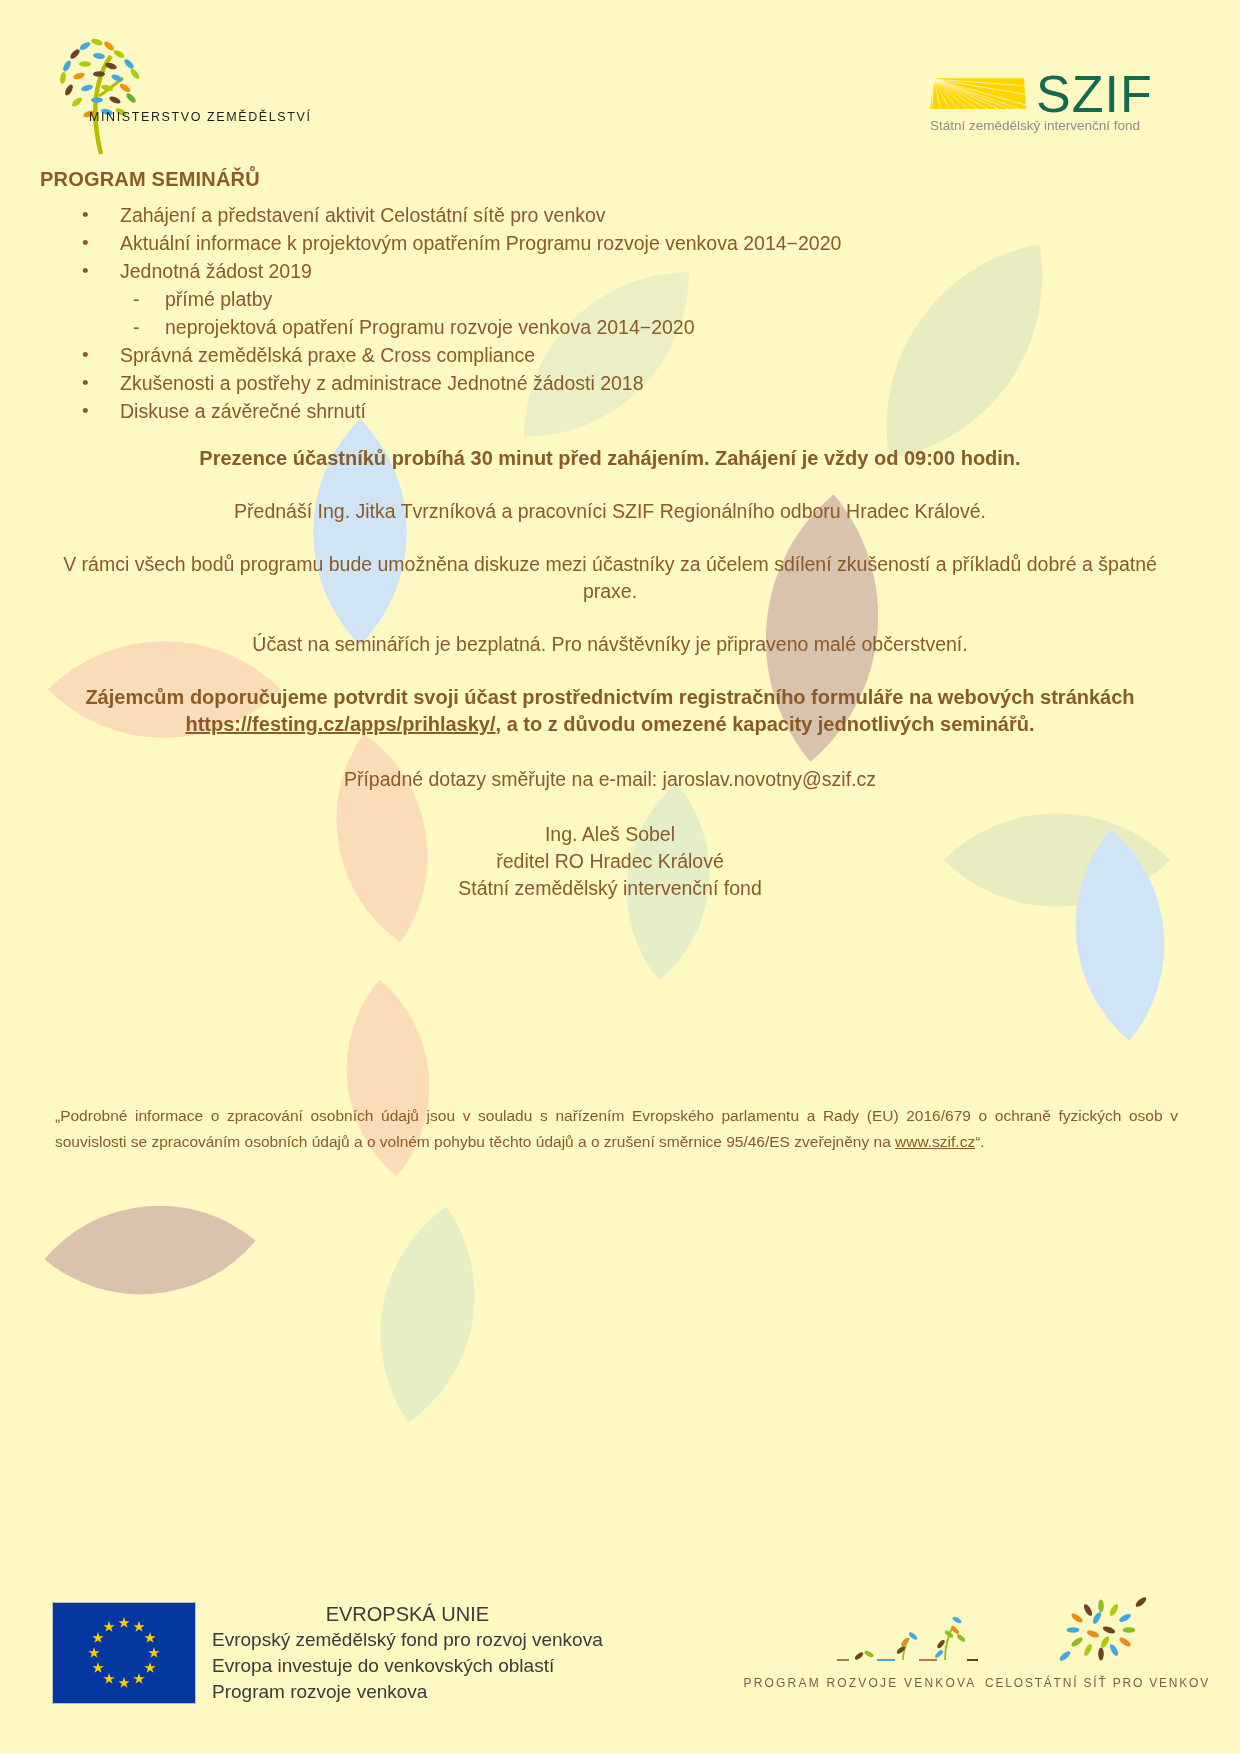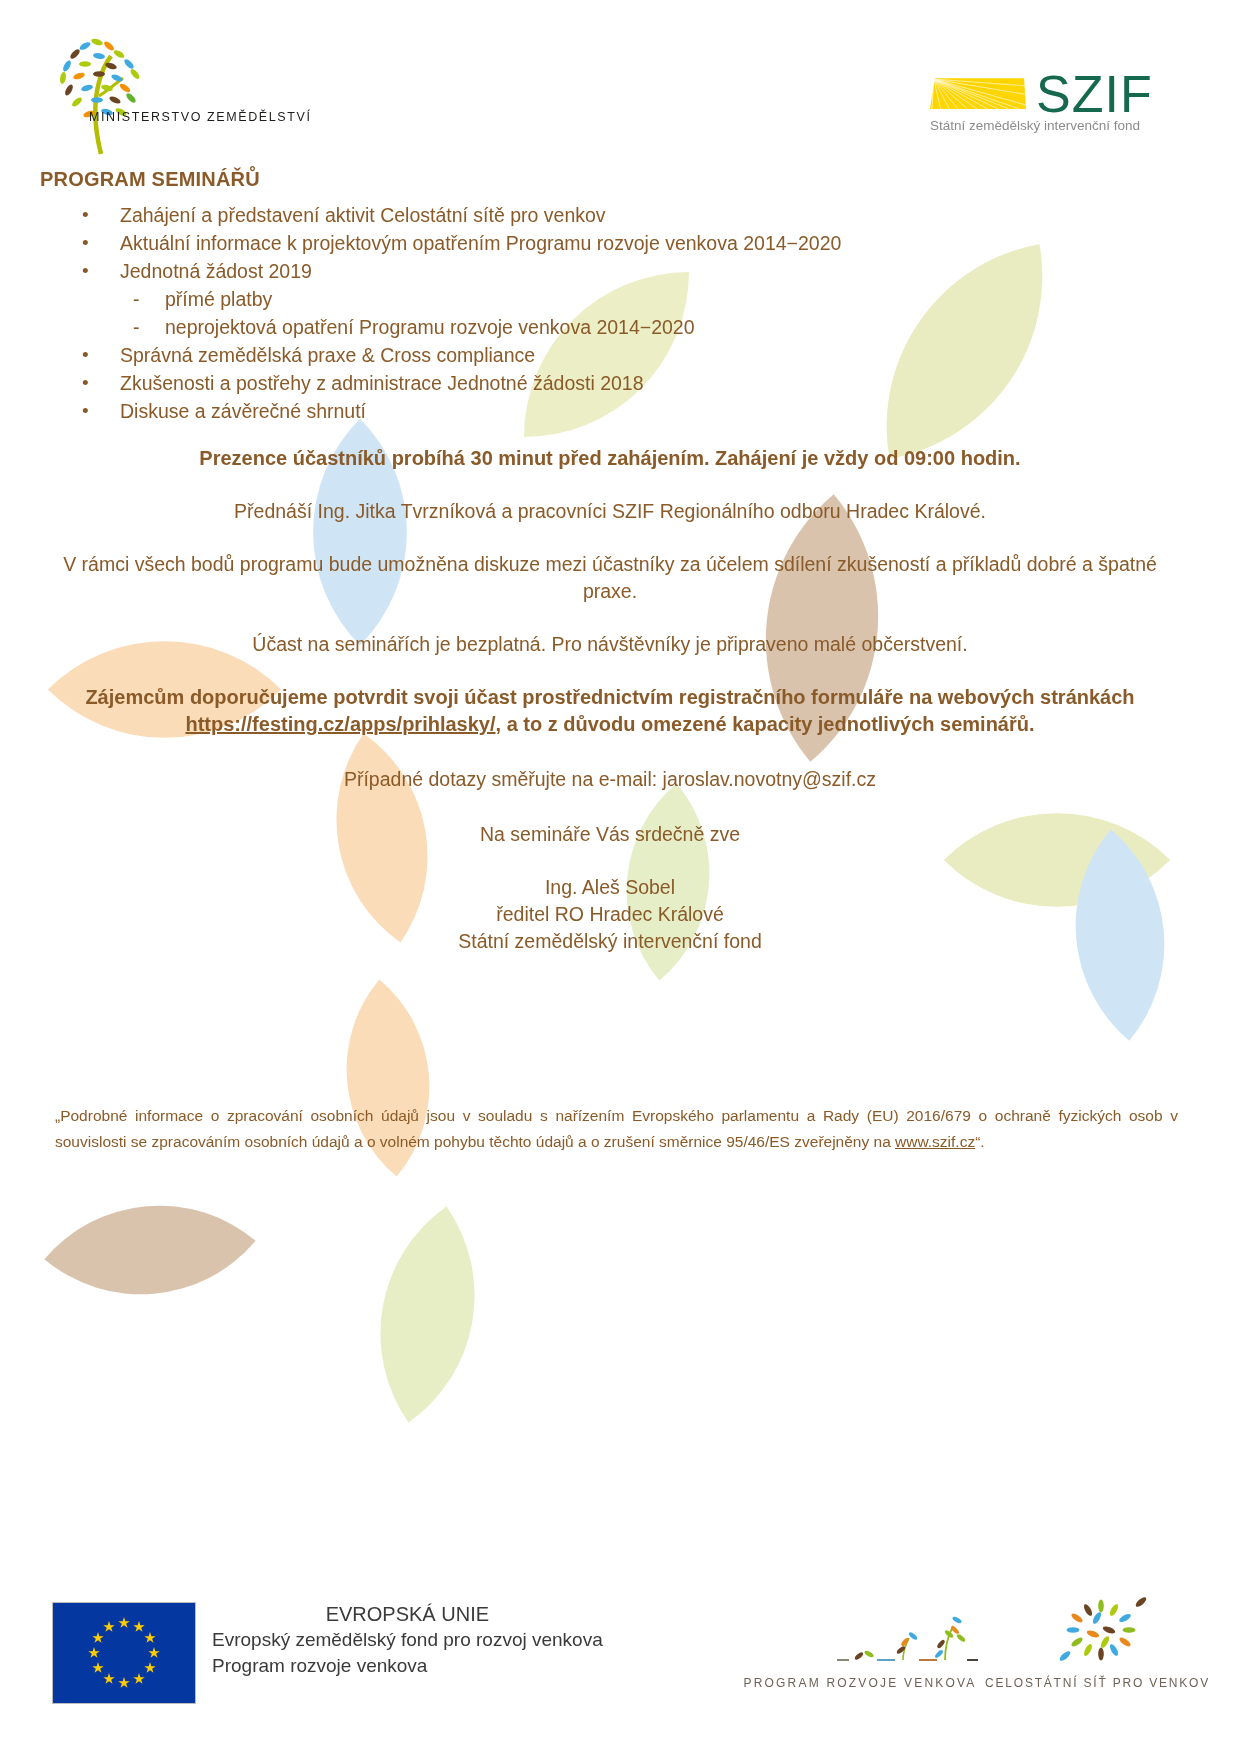--- a/index.html
+++ b/index.html
@@ -1,16 +1,16 @@
 <!DOCTYPE html>
 <html><head>
 <meta charset="utf-8">
 <style>
   html,body{margin:0;padding:0;background:#e8e8e8;}
-  .page{position:relative;width:1240px;height:1754px;margin:0 auto;background:#ffffff;overflow:hidden;
+  .page{position:relative;width:1240px;height:1754px;margin:0 auto;background:#fef9c3;overflow:hidden;
         font-family:"Liberation Sans",sans-serif;color:#8a5a28;}
   
   .leaf{position:absolute;border-radius:0 100% 0 100%;z-index:0;}
   
   .content{position:absolute;left:0;top:0;width:100%;z-index:1;}
   .inner{padding:168px 60px 0 40px;}
   h1{font-size:20px;font-weight:bold;margin:0 0 10px 0;color:#8a5a28;letter-spacing:.2px;}
   ul.program{list-style:none;margin:0;padding:0;font-size:19.5px;}
   li.b{position:relative;padding-left:80px;line-height:28px;}
   li.b::before{content:"•";position:absolute;left:42px;font-size:19px;}
@@ -134,21 +134,20 @@
       <p class="para">Přednáší Ing. Jitka Tvrzníková a pracovníci SZIF Regionálního odboru Hradec Králové.</p>
 
       <p class="para">V rámci všech bodů programu bude umožněna diskuze mezi účastníky za účelem sdílení zkušeností a příkladů dobré a špatné praxe.</p>
 
       <p class="para">Účast na seminářích je bezplatná. Pro návštěvníky je připraveno malé občerstvení.</p>
 
       <p class="para bold" style="margin:24px 0;"><span>Zájemcům doporučujeme potvrdit svoji účast prostřednictvím registračního formuláře na webových stránkách </span><a class="doclink" href="#">https://festing.cz/apps/prihlasky/</a><span>, a to z důvodu omezené kapacity jednotlivých seminářů.</span></p>
 
       <p class="para" style="margin:28px 0;">Případné dotazy směřujte na e-mail: jaroslav.novotny@szif.cz</p>
 
-      <p class="para" style="margin:24px 0;">Na semináře Vás srdečně zve</p>
 
       <div class="sig">
         <div>Ing. Aleš Sobel</div>
         <div>ředitel RO Hradec Králové</div>
         <div>Státní zemědělský intervenční fond</div>
       </div>
     </div>
   </div>
 
   <div class="gdpr"><span>„Podrobné informace o zpracování osobních údajů jsou v souladu s nařízením Evropského parlamentu a Rady (EU) 2016/679 o ochraně fyzických osob v souvislosti se zpracováním osobních údajů a o volném pohybu těchto údajů a o zrušení směrnice 95/46/ES zveřejněny na </span><a class="doclink" href="#">www.szif.cz</a><span>“.</span></div>
@@ -168,20 +167,21 @@
       <use href="#eustar" transform="translate(56,76)"></use>
       <use href="#eustar" transform="translate(45,65)"></use>
       <use href="#eustar" transform="translate(41,50)"></use>
       <use href="#eustar" transform="translate(45,35)"></use>
       <use href="#eustar" transform="translate(56,24)"></use>
     </svg>
   </div>
   <div class="eutext">
     <div class="l0">EVROPSKÁ UNIE</div>
     <div>Evropský zemědělský fond pro rozvoj venkova</div>
+    <div>Evropa investuje do venkovských oblastí</div>
     <div>Program rozvoje venkova</div>
   </div>
 
   <div class="prvlogo">
     <svg width="145" height="68" viewBox="0 0 145 68">
       <line x1="2" y1="56" x2="14" y2="56" stroke="#8a8a74" stroke-width="2"></line>
       <ellipse cx="24" cy="52" rx="5" ry="2.2" fill="#6b4423" transform="rotate(-40 24 52)"></ellipse>
       <ellipse cx="34" cy="50" rx="5" ry="2.2" fill="#8fbc1f" transform="rotate(30 34 50)"></ellipse>
       <line x1="42" y1="56" x2="60" y2="56" stroke="#5ba3c4" stroke-width="2"></line>
       <path d="M68,56 C68,48 70,42 74,34" stroke="#8fbc1f" stroke-width="1.6" fill="none"></path>

